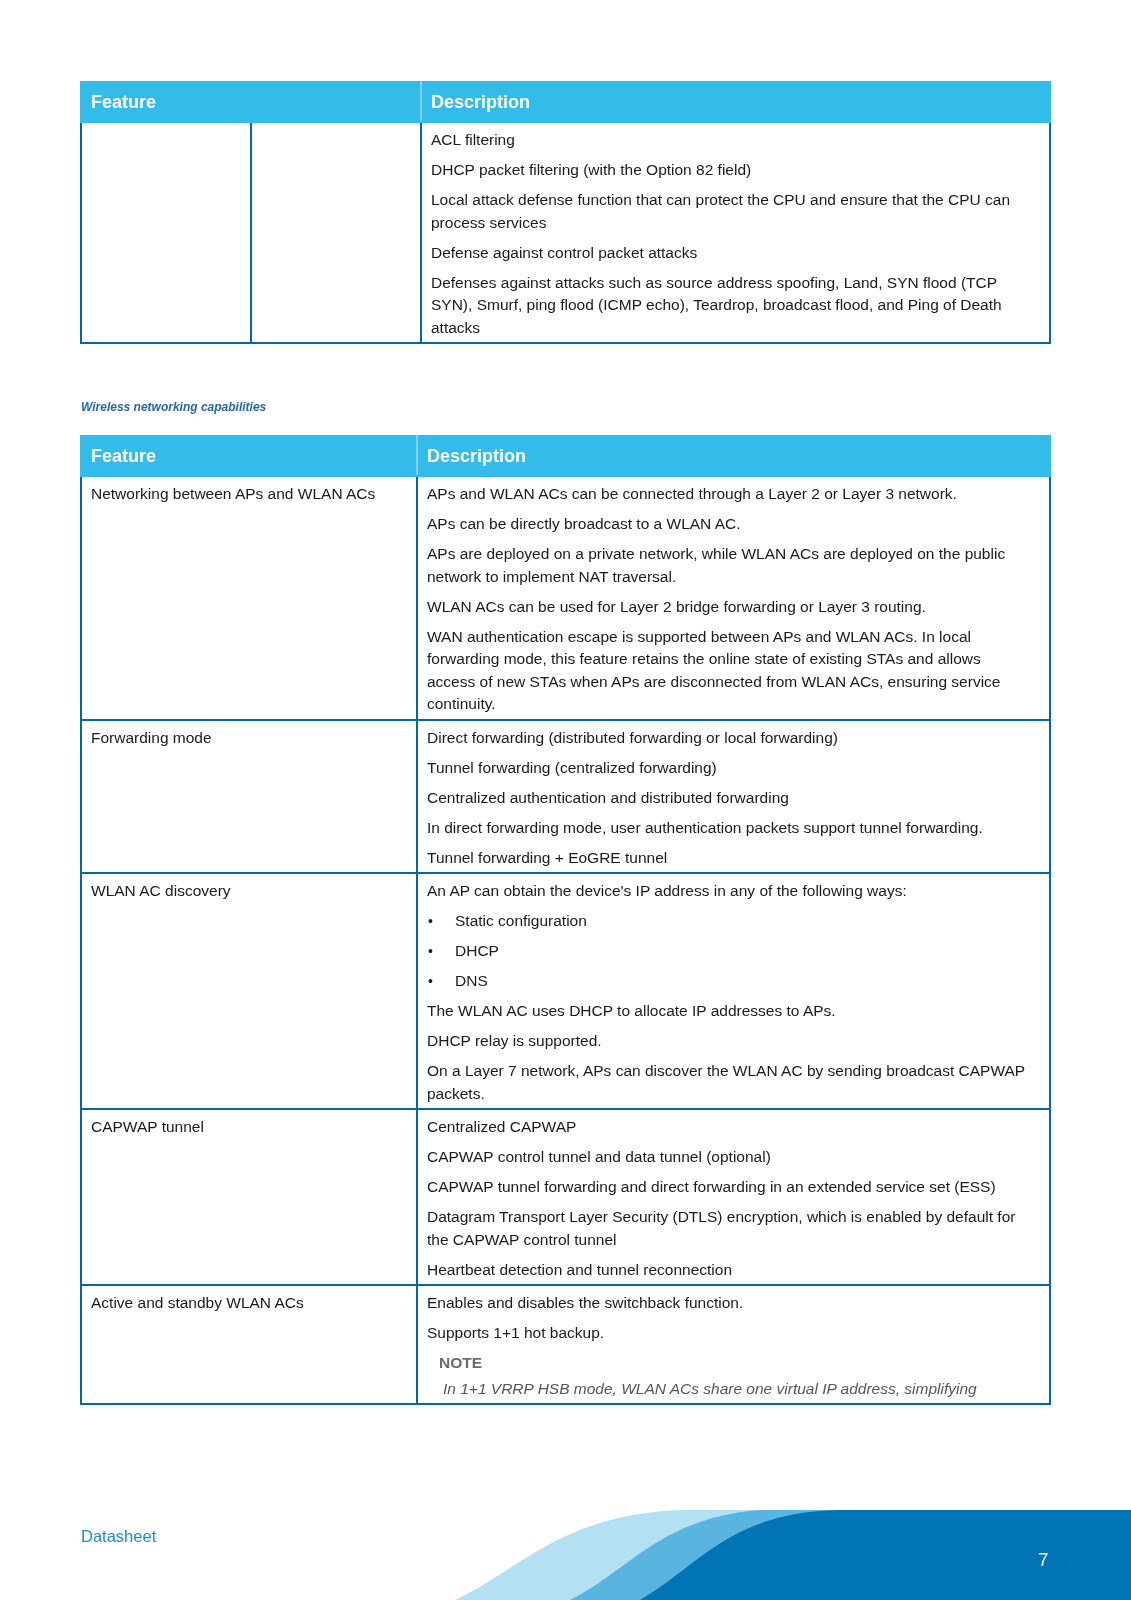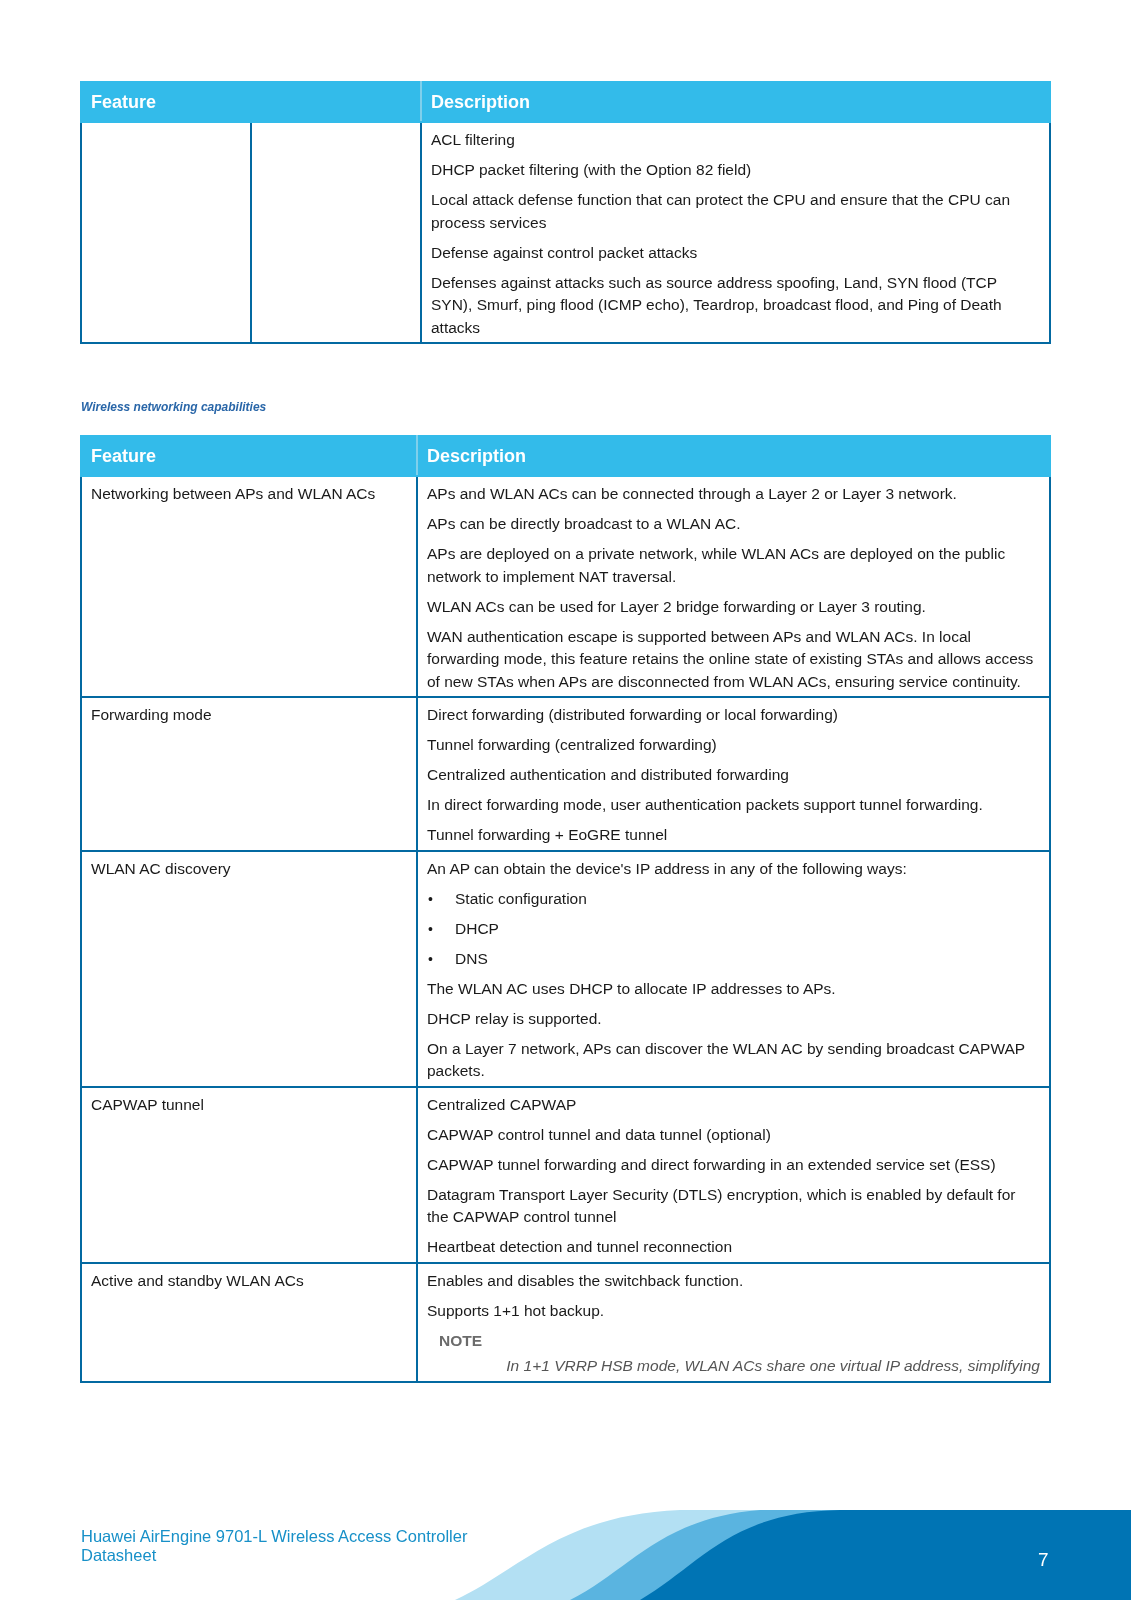--- a/index.html
+++ b/index.html
@@ -20,27 +20,27 @@
     text-align: left;
   }
   table.ft th {
     background: #33bbea; color: #ffffff;
     font-weight: bold; font-size: 18px;
     height: 36px; padding: 0 9px; line-height: 38px;
     border-color: #33bbea;
     border-right: 2px solid #7fd0ec;
   }
   table.ft th:last-child { border-right-color: #33bbea; }
-  table.ft td { padding: 6px 9px 3px 9px; }
+  table.ft td { padding: 6px 19px 3px 9px; }
   .para { margin: 0 0 7.5px 0; }
   .para:last-child { margin-bottom: 0; }
   .bullet { display: flex; margin: 0 0 7.5px 0; }
   .bullet .dot { width: 27px; flex: none; padding-left: 1px; font-size: 14px; }
   .note-head { color: #6b6b6b; font-weight: bold; margin: 0 0 3px 12px; }
-  .note-body { color: #555; font-style: italic; padding-left: 16px; white-space: nowrap; text-align: right; }
+  .note-body { color: #555; font-style: italic; padding-left: 16px; white-space: nowrap; }
   #t1 { top: 81px; }
   #t2 { top: 435px; }
   .section-title {
     position: absolute; left: 81px; top: 400px;
     color: #2966a8; font-weight: bold; font-style: italic; font-size: 12px;
   }
   .footer-text {
     position: absolute; left: 81px; top: 1527px;
     color: #1790c8; font-size: 16.5px; line-height: 19px;
   }
@@ -157,16 +157,15 @@
   </tbody>
 </table>
 
 <svg class="wave" viewBox="0 0 1131 90" preserveAspectRatio="none">
   <path fill="#b3e0f3" d="M455 90 C 520 60, 560 5, 680 0 L 1131 0 L 1131 90 Z"></path>
   <path fill="#5ab4e0" d="M570 90 C 630 60, 660 8, 760 0 L 1131 0 L 1131 90 Z"></path>
   <path fill="#0074b4" d="M640 90 C 700 55, 730 2, 840 0 L 1131 0 L 1131 90 Z"></path>
 </svg>
 
 <div class="footer-text">
-  <div>Huawei AirEngine 9701-L Wireless Access Controller</div>
   <div>Datasheet</div>
 </div>
 <div class="page-num">7</div>
 
 </body></html>

